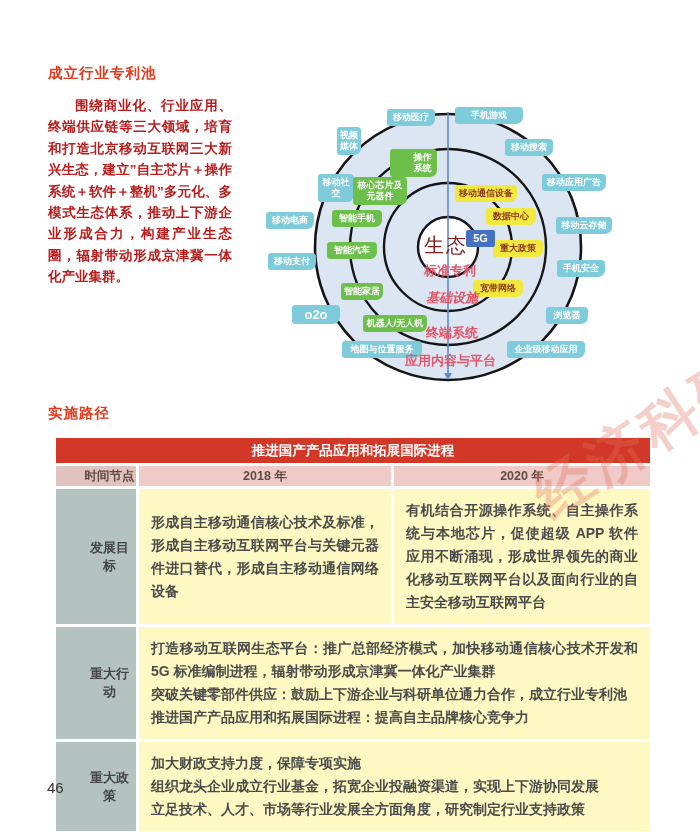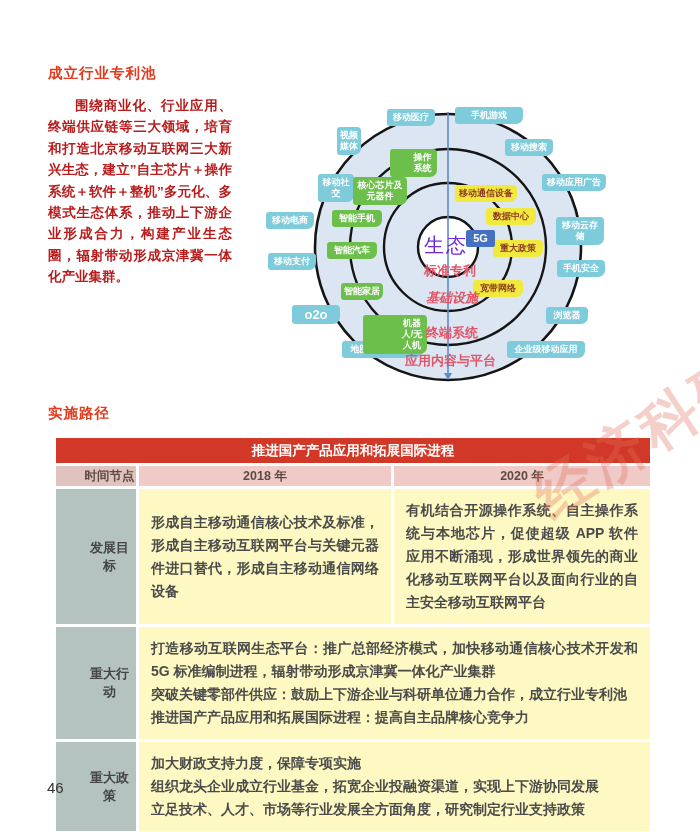--- a/index.html
+++ b/index.html
@@ -27,21 +27,21 @@
     position:absolute;box-sizing:border-box;text-align:center;
     font-size:9px;font-weight:bold;color:#ffffff;line-height:11px;
     padding:3px 2px;border-radius:3px 4px 7px 3px;white-space:pre-line;
   }
   .node.blue{background:#7dcbdb;}
   .node.green{background:#6dbf4b;}
   .node.yellow{background:#f2e93e;color:#8d3a22;}
   .node.ring{background:transparent;color:#e25568;font-size:13px;padding:0;white-space:nowrap;}
   .node.big{font-size:13px;line-height:13px;}
   #center-label{
-    position:absolute;left:424px;top:232px;font-size:20px;color:#6d28d9;
+    position:absolute;left:424px;top:232px;font-size:20px;color:#7f1d1d;
     letter-spacing:2px;font-weight:normal;
   }
   #center-tag{
     position:absolute;left:466px;top:230px;width:29px;height:17px;background:#4472c0;
     color:#fff;font-size:11px;font-weight:bold;text-align:center;line-height:17px;
     border-radius:2px;
   }
   
   #impl-heading{left:48px;top:404px;}
   #impl-table{
@@ -96,34 +96,34 @@
   </svg>
 
   <div id="diagram-labels">
       <div class="node blue" style="left: 387px; top: 109px; width: 48px;">移动医疗</div>
       <div class="node blue" style="left: 455px; top: 107px; width: 68px;">手机游戏</div>
       <div class="node blue" style="left: 337px; top: 127px; width: 24px;">视频媒体</div>
       <div class="node blue" style="left: 505px; top: 139px; width: 48px;">移动搜索</div>
       <div class="node blue" style="left: 318px; top: 162px; width: 36px; margin-top: 12px;">移动社交</div>
       <div class="node blue" style="left: 542px; top: 174px; width: 64px;">移动应用广告</div>
       <div class="node blue" style="left: 266px; top: 212px; width: 48px;">移动电商</div>
-      <div class="node blue" style="left: 556px; top: 217px; width: 48px;">移动云存储</div>
+      <div class="node blue" style="left: 556px; top: 217px; width: 56px;">移动云存储</div>
       <div class="node blue" style="left: 268px; top: 253px; width: 48px;">移动支付</div>
       <div class="node blue" style="left: 557px; top: 260px; width: 48px;">手机安全</div>
       <div class="node blue big" style="left: 292px; top: 305px; width: 48px;">o2o</div>
       <div class="node blue" style="left: 546px; top: 307px; width: 42px;">浏览器</div>
       <div class="node blue" style="left: 294px; top: 341px; width: 80px; margin-left: 48px;">地图与位置服务</div>
       <div class="node blue" style="left: 507px; top: 341px; width: 78px;">企业级移动应用</div>
       <div class="node green" style="left: 390px; top: 149px; width: 47px; padding-left: 20px;">操作系统</div>
       <div class="node green" style="left: 353px; top: 177px; width: 54px;">核心芯片及
 元器件</div>
       <div class="node green" style="left: 332px; top: 210px; width: 50px;">智能手机</div>
       <div class="node green" style="left: 327px; top: 242px; width: 50px;">智能汽车</div>
       <div class="node green" style="left: 341px; top: 283px; width: 42px;">智能家居</div>
-      <div class="node green" style="left: 363px; top: 315px; width: 64px; padding-left: 36px;">机器人/无人机</div>
+      <div class="node green" style="left: 363px; top: 315px; width: 64px;">机器人/无人机</div>
       <div class="node yellow" style="left: 455px; top: 185px; width: 62px;">移动通信设备</div>
       <div class="node yellow" style="left: 486px; top: 208px; width: 50px;">数据中心</div>
       <div class="node yellow" style="left: 493px; top: 240px; width: 50px;">重大政策</div>
       <div class="node yellow" style="left: 473px; top: 280px; width: 50px;">宽带网络</div>
       <div class="node ring" style="left: 424px; top: 265px;">标准专利</div>
       <div class="node ring" style="left: 426px; top: 292px; font-style: italic;">基础设施</div>
       <div class="node ring" style="left: 426px; top: 327px;">终端系统</div>
       <div class="node ring" style="left: 405px; top: 355px;">应用内容与平台</div>
     </div>
 

